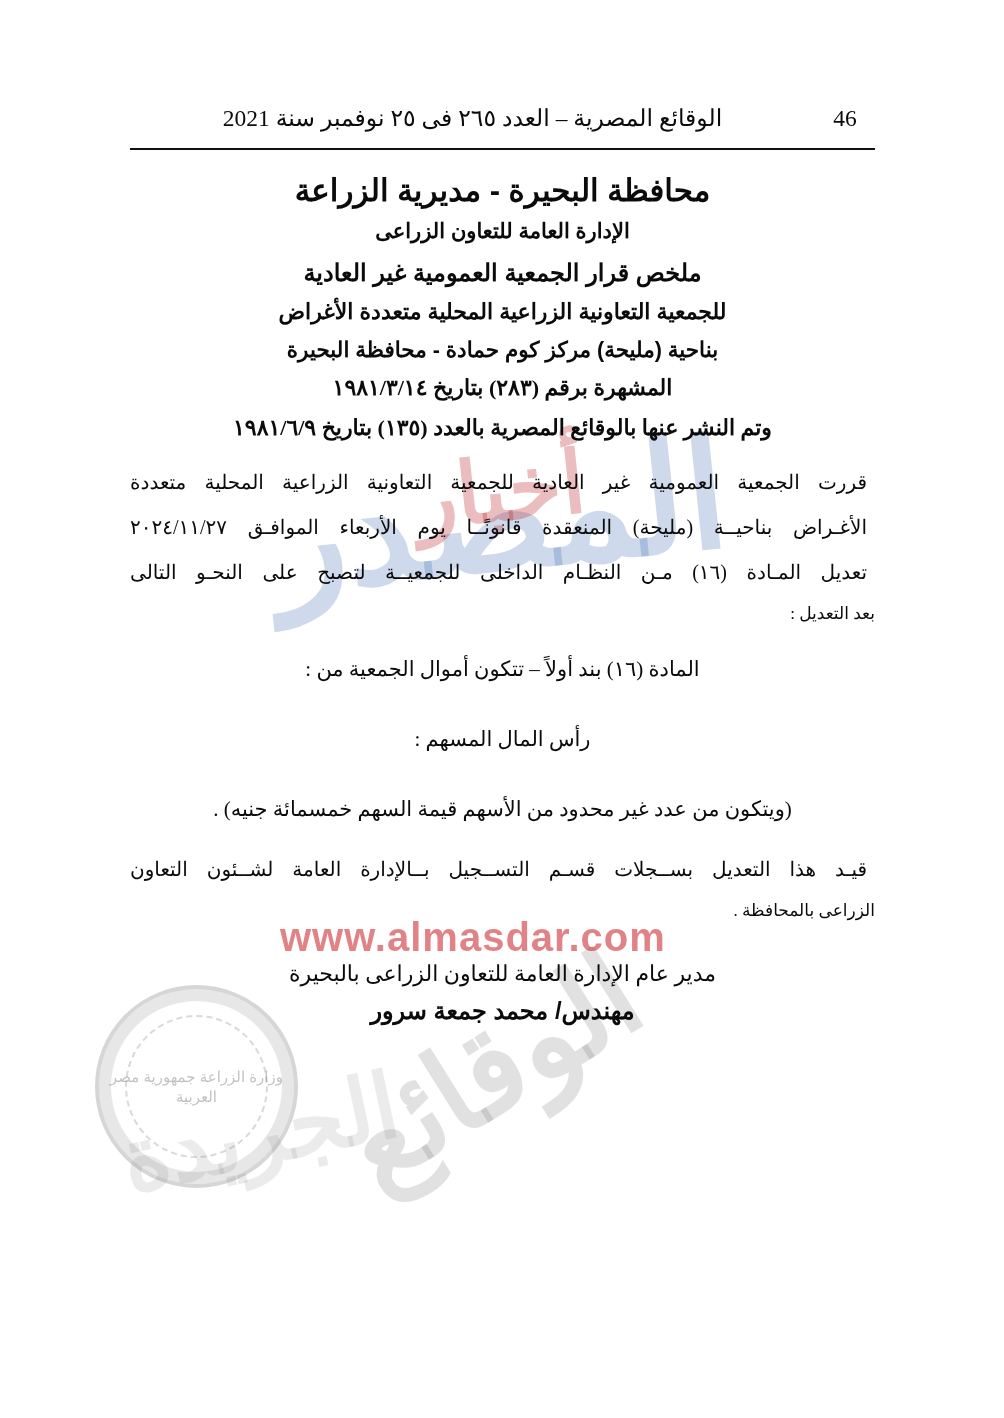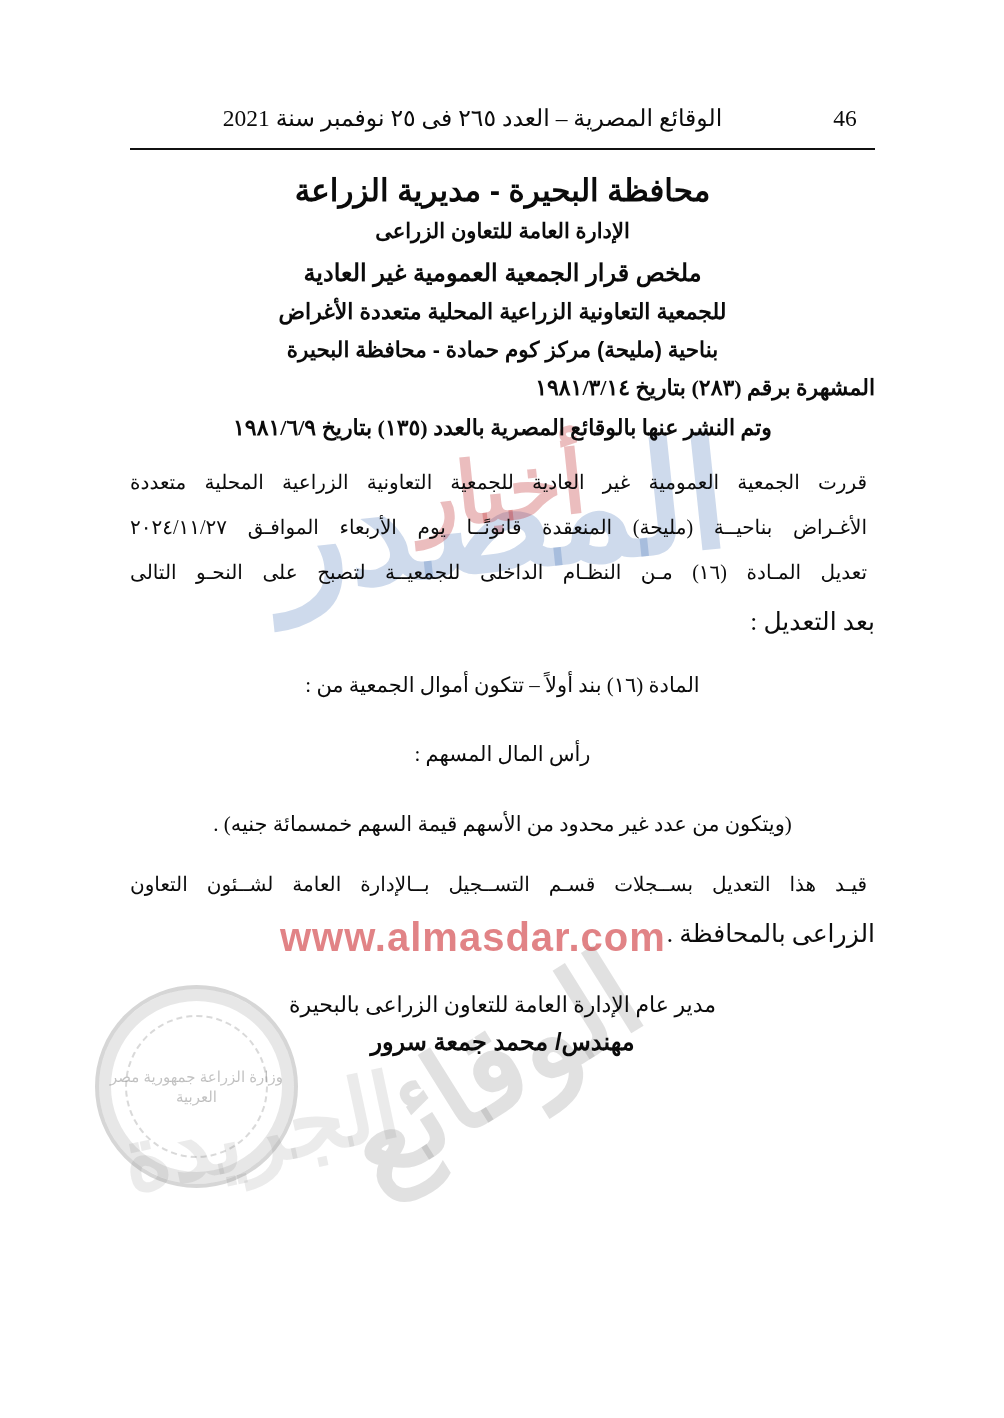--- a/index.html
+++ b/index.html
@@ -172,41 +172,40 @@
     font-family: "Liberation Sans", sans-serif;
     font-weight: bold;
     font-size: 21.5px;
     margin: 0 0 12px 0;
   }
   .t-sub5 {
     font-family: "Liberation Serif", serif;
     font-weight: bold;
     font-size: 22px;
     margin: 0 0 14px 0;
-    text-align: right;
   }
   .t-sub6 {
     font-family: "Liberation Serif", serif;
     font-weight: bold;
     font-size: 22px;
     margin: 0 0 22px 0;
   }
 
   .para {
     font-family: "Liberation Serif", serif;
     font-size: 20px;
     line-height: 1.95;
     text-align: justify;
     text-align-last: justify;
     margin: 0 8px 6px 0;
   }
 
   .line-right {
     font-family: "Liberation Serif", serif;
-    font-size: 25px;
+    font-size: 17px;
     line-height: 1.9;
     text-align: right;
     margin: 0;
   }
   .line-center {
     font-family: "Liberation Serif", serif;
     font-size: 21px;
     line-height: 1.9;
     text-align: center;
     margin: 10px;

